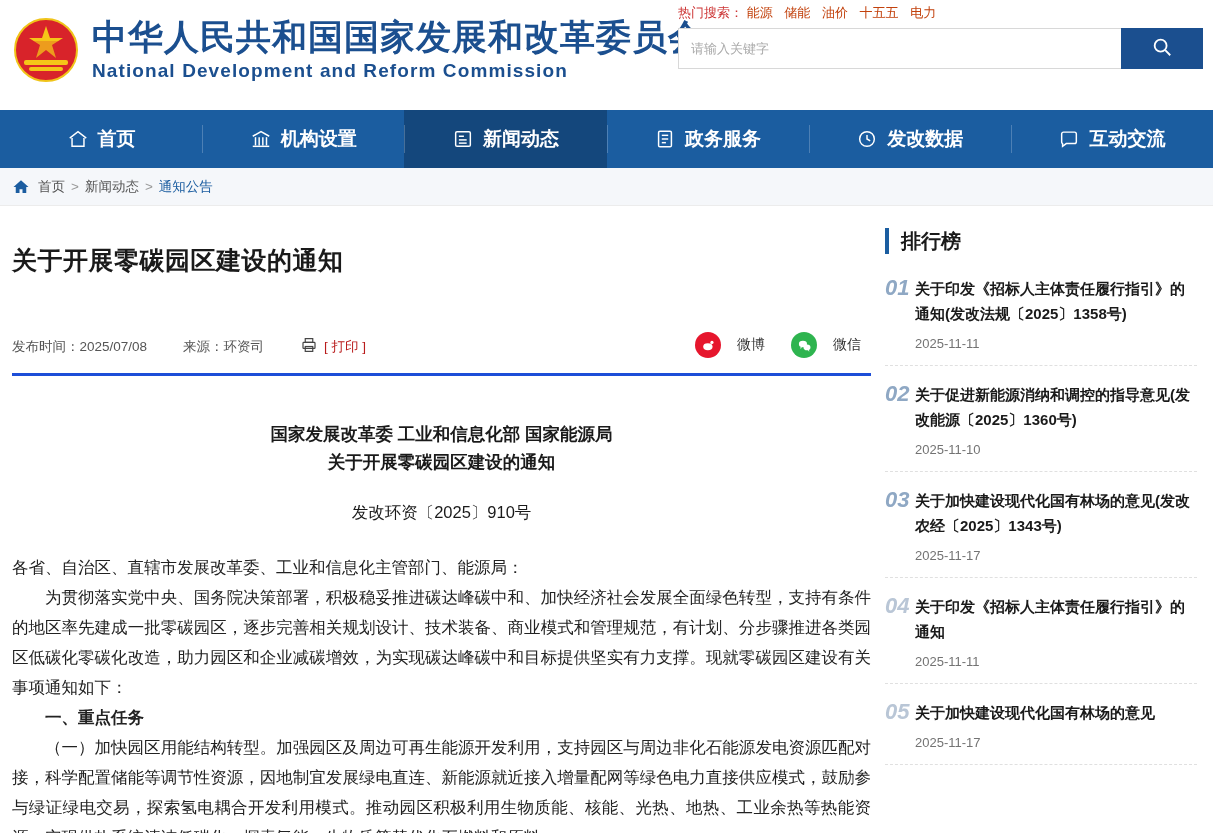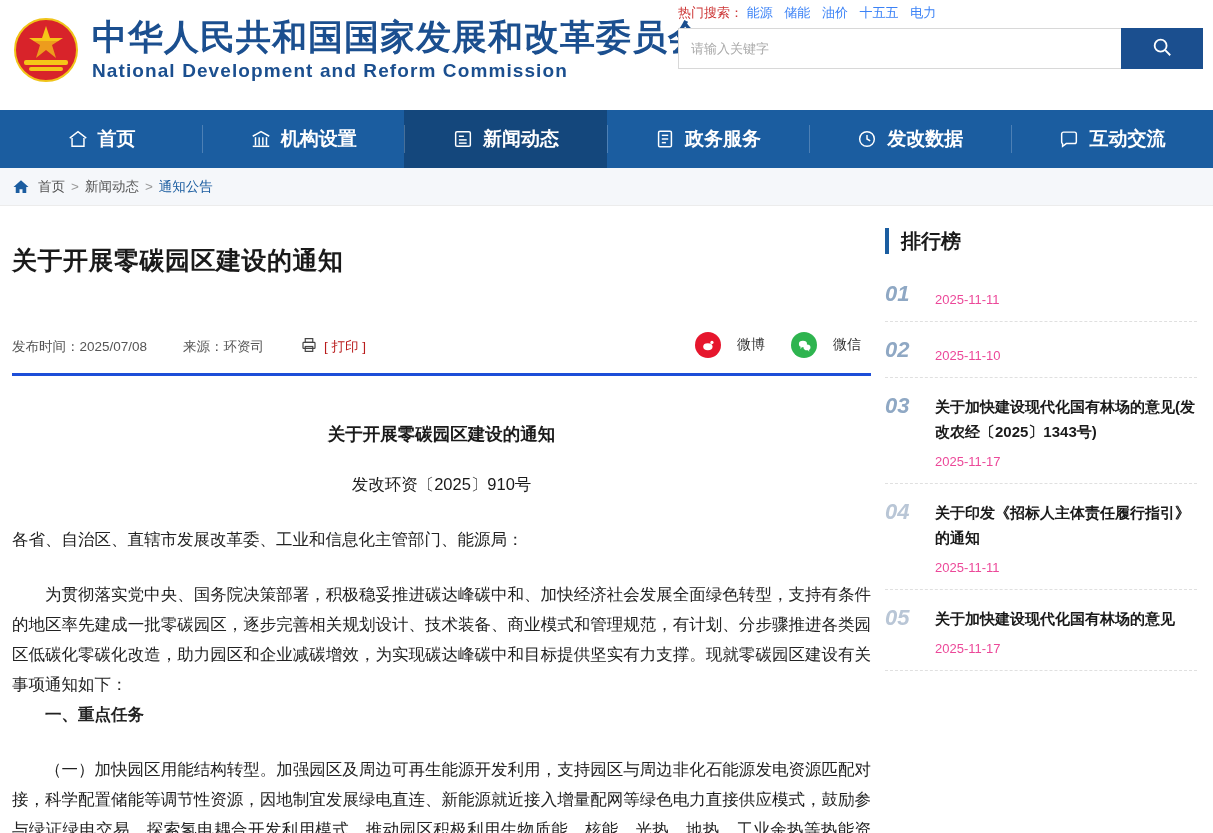--- a/index.html
+++ b/index.html
@@ -48,21 +48,21 @@
 
   .hot-search {
     position: absolute;
     left: 678px; top: 4px;
     font-size: 13px;
     color: #555;
     white-space: nowrap;
   }
   .hot-search .label { color: #c33; }
   .hot-search a {
-    color: #3b82f6;
+    color: #c2410c;
     text-decoration: none;
     margin-right: 8px;
   }
 
   .searchbox {
     position: absolute;
     left: 678px; top: 28px;
     width: 525px; height: 41px;
     display: flex;
   }
@@ -209,40 +209,40 @@
     color: #1a1a1a;
   }
   .doc-body {
     margin-top: 28px;
     font-size: 16.5px;
     color: #222;
     line-height: 30px;
     text-align: justify;
   }
   .doc-body p { margin: 0; }
-  .doc-body p.indent { text-indent: 2em; margin-top: 25px; }
+  .doc-body p.indent { text-indent: 2em; }
   .doc-body p.sec { text-indent: 2em; font-weight: bold; }
 
   
   .side {
     width: 328px;
     padding: 22px 16px 0 0;
   }
   .rank-head {
     border-left: 4px solid #1b5da0;
     padding-left: 12px;
     font-size: 20px;
     font-weight: bold;
     color: #1a1a1a;
     line-height: 26px;
-    margin-bottom: 12px;
+    margin-bottom: 6px;
   }
   .rank-item {
     display: flex;
-    gap: 20px;
+    gap: 0;
     padding: 16px 0 14px 0;
     border-bottom: 1px dashed #e0e0e0;
   }
   .rank-no {
     font-size: 22px;
     font-style: italic;
     font-weight: bold;
     color: #b9c6d6;
     line-height: 24px;
     min-width: 30px;
@@ -252,21 +252,21 @@
     font-size: 15px;
     color: #1a1a1a;
     line-height: 25px;
     text-decoration: none;
     font-weight: bold;
     display: block;
   }
   .rank-date {
     margin-top: 10px;
     font-size: 13px;
-    color: #ec4899;
+    color: #737373;
   }
 </style>
 </head>
 <body>
 
 <div class="header">
 
   <div class="emblem">
     <svg width="72" height="72" viewBox="0 0 72 72">
       <circle cx="36" cy="36" r="31" fill="#d8232a"></circle>
@@ -431,47 +431,50 @@
                 <ellipse cx="16" cy="15" rx="5.5" ry="4.5"></ellipse>
                 <path d="M19 19 L20 21.5 L17.2 20.2 Z"></path>
               </svg>
           </span>
           <span>微信</span>
         </span>
       </span>
     </div>
 
     <div class="doc-head">
+      <div>国家发展改革委 工业和信息化部 国家能源局</div>
       <div>关于开展零碳园区建设的通知</div>
     </div>
 
     <div class="doc-num">发改环资〔2025〕910号</div>
 
     <div class="doc-body">
       <p>各省、自治区、直辖市发展改革委、工业和信息化主管部门、能源局：</p>
       <p class="indent">为贯彻落实党中央、国务院决策部署，积极稳妥推进碳达峰碳中和、加快经济社会发展全面绿色转型，支持有条件的地区率先建成一批零碳园区，逐步完善相关规划设计、技术装备、商业模式和管理规范，有计划、分步骤推进各类园区低碳化零碳化改造，助力园区和企业减碳增效，为实现碳达峰碳中和目标提供坚实有力支撑。现就零碳园区建设有关事项通知如下：</p>
       <p class="sec">一、重点任务</p>
       <p class="indent">（一）加快园区用能结构转型。加强园区及周边可再生能源开发利用，支持园区与周边非化石能源发电资源匹配对接，科学配置储能等调节性资源，因地制宜发展绿电直连、新能源就近接入增量配网等绿色电力直接供应模式，鼓励参与绿证绿电交易，探索氢电耦合开发利用模式。推动园区积极利用生物质能、核能、光热、地热、工业余热等热能资源，实现供热系统清洁低碳化。探索氢能、生物质等替代化石燃料和原料。</p>
 
     </div>
   </div>
 
   <div class="side">
     <div class="rank-head">排行榜</div>
 
     <div class="rank-item top">
       <div class="rank-no">01</div>
       <div class="rank-txt">
+        <a href="#">关于印发《招标人主体责任履行指引》的通知(发改法规〔2025〕1358号)</a>
         <div class="rank-date">2025-11-11</div>
       </div>
     </div>
 
     <div class="rank-item top">
       <div class="rank-no">02</div>
       <div class="rank-txt">
+        <a href="#">关于促进新能源消纳和调控的指导意见(发改能源〔2025〕1360号)</a>
         <div class="rank-date">2025-11-10</div>
       </div>
     </div>
 
     <div class="rank-item top">
       <div class="rank-no">03</div>
       <div class="rank-txt">
         <a href="#">关于加快建设现代化国有林场的意见(发改农经〔2025〕1343号)</a>
         <div class="rank-date">2025-11-17</div>
       </div>

